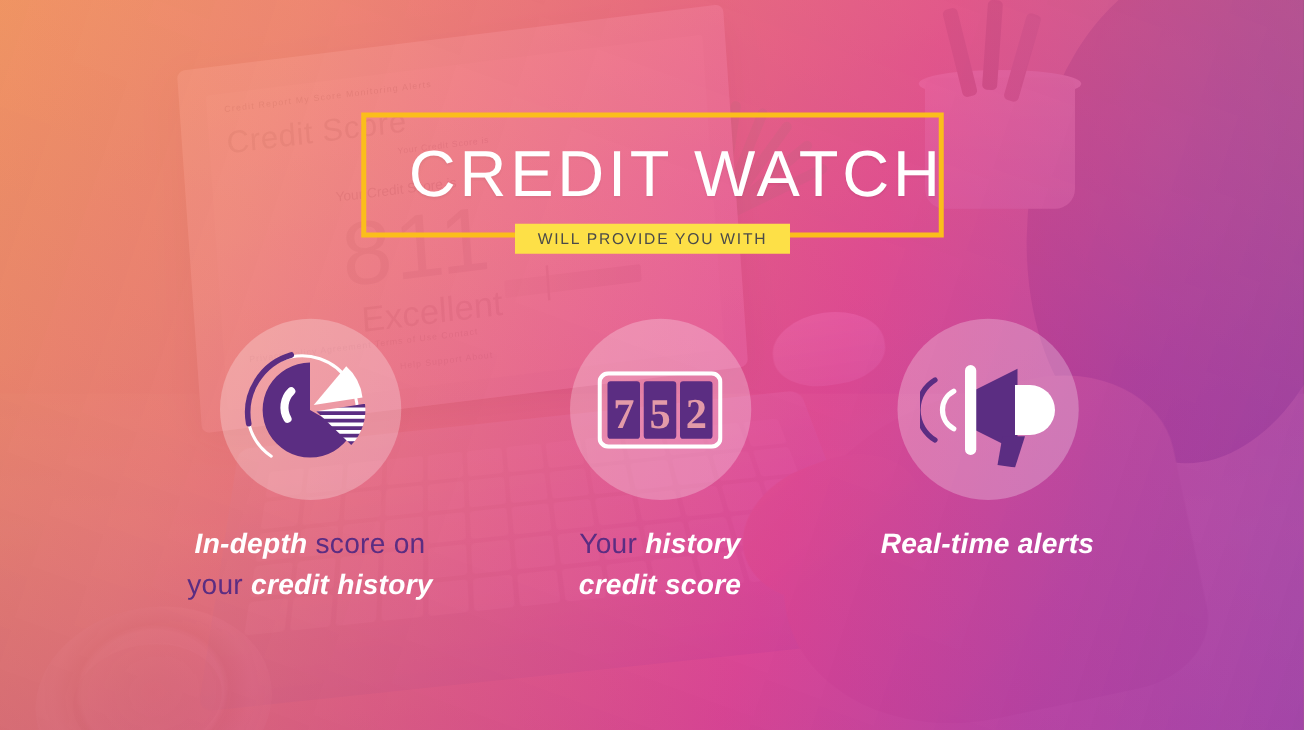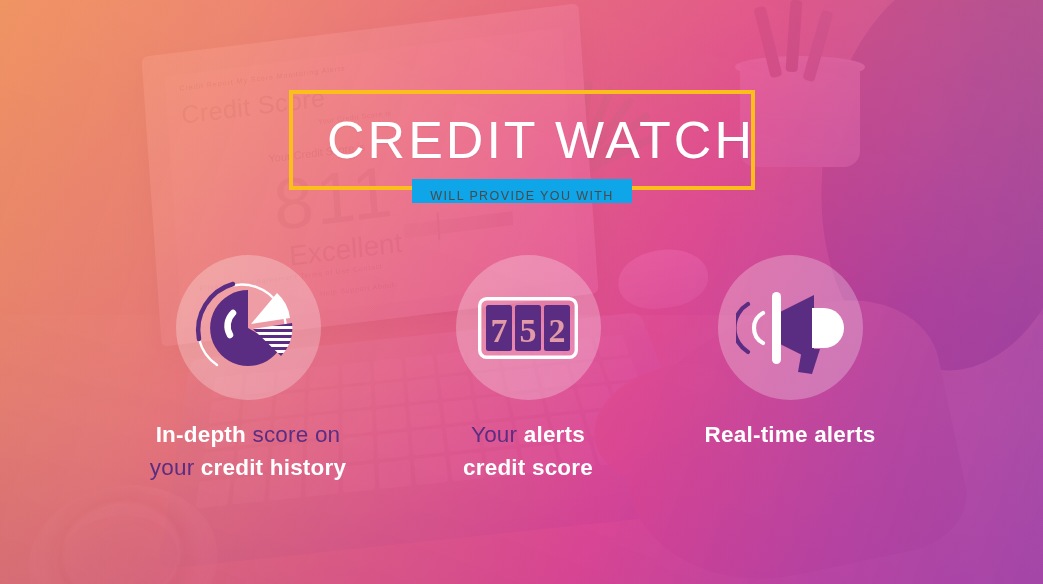--- a/index.html
+++ b/index.html
@@ -324,23 +324,23 @@
     letter-spacing: 3px;
     white-space: nowrap;
     text-shadow: 0 1px 2px rgba(0,0,0,0.06);
   }
   .subtitle-band {
     position: absolute;
     left: 412px;
     top: 179px;
     width: 220px;
     height: 24px;
-    background: #0ea5e9;
+    background: #fde047;
     display: flex;
-    align-items: flex-end;
+    align-items: center;
     justify-content: center;
   }
   .subtitle-band span {
     color: #4a4a4a;
     font-size: 12.5px;
     font-weight: 500;
     letter-spacing: 1.4px;
     white-space: nowrap;
   }
 
@@ -374,21 +374,21 @@
   }
   .feature-label {
     margin-top: 18px;
     font-size: 22.5px;
     line-height: 1.48;
     font-weight: 700;
     color: #ffffff;
     letter-spacing: 0.2px;
   }
   .pl { color: #5b2d82; font-weight: 400; }
-  .wb { color: #ffffff; font-weight: 700; }
+  .wb { color: #ffffff; font-weight: 700; font-style: italic; }
 
   .f3 .feature-label { }
 </style>
 </head>
 <body>
 
 <div id="stage">
 
   <div class="bg-photo">
     <div class="bg-base"></div>
@@ -559,21 +559,21 @@
           <rect x="8" y="8" width="26" height="46" rx="2.5" fill="#5B2D82"></rect>
           <rect x="37" y="8" width="26" height="46" rx="2.5" fill="#5B2D82"></rect>
           <rect x="66" y="8" width="26" height="46" rx="2.5" fill="#5B2D82"></rect>
           <text x="21" y="45" text-anchor="middle" font-family="'Liberation Serif', serif" font-size="34" font-weight="700" fill="#E39AA8">7</text>
           <text x="50" y="45" text-anchor="middle" font-family="'Liberation Serif', serif" font-size="34" font-weight="700" fill="#E39AA8">5</text>
           <text x="79" y="45" text-anchor="middle" font-family="'Liberation Serif', serif" font-size="34" font-weight="700" fill="#E39AA8">2</text>
         </svg>
       </div>
       <div class="feature-label">
         <span class="pl">Your</span>
-        <span class="wb">alerts</span><br>
+        <span class="wb">history</span><br>
         <span class="wb">credit score</span>
       </div>
     </div>
 
     <div class="feature f3">
       <div class="icon-circle">
         <svg width="108" height="92" viewBox="0 0 108 92">
 
           <path d="M 12 22 A 28 28 0 0 0 12 70" fill="none" stroke="#5B2D82" stroke-width="4.2" stroke-linecap="round"></path>
           <path d="M 27 31 A 17 17 0 0 0 27 61" fill="none" stroke="#ffffff" stroke-width="4.2" stroke-linecap="round"></path>

